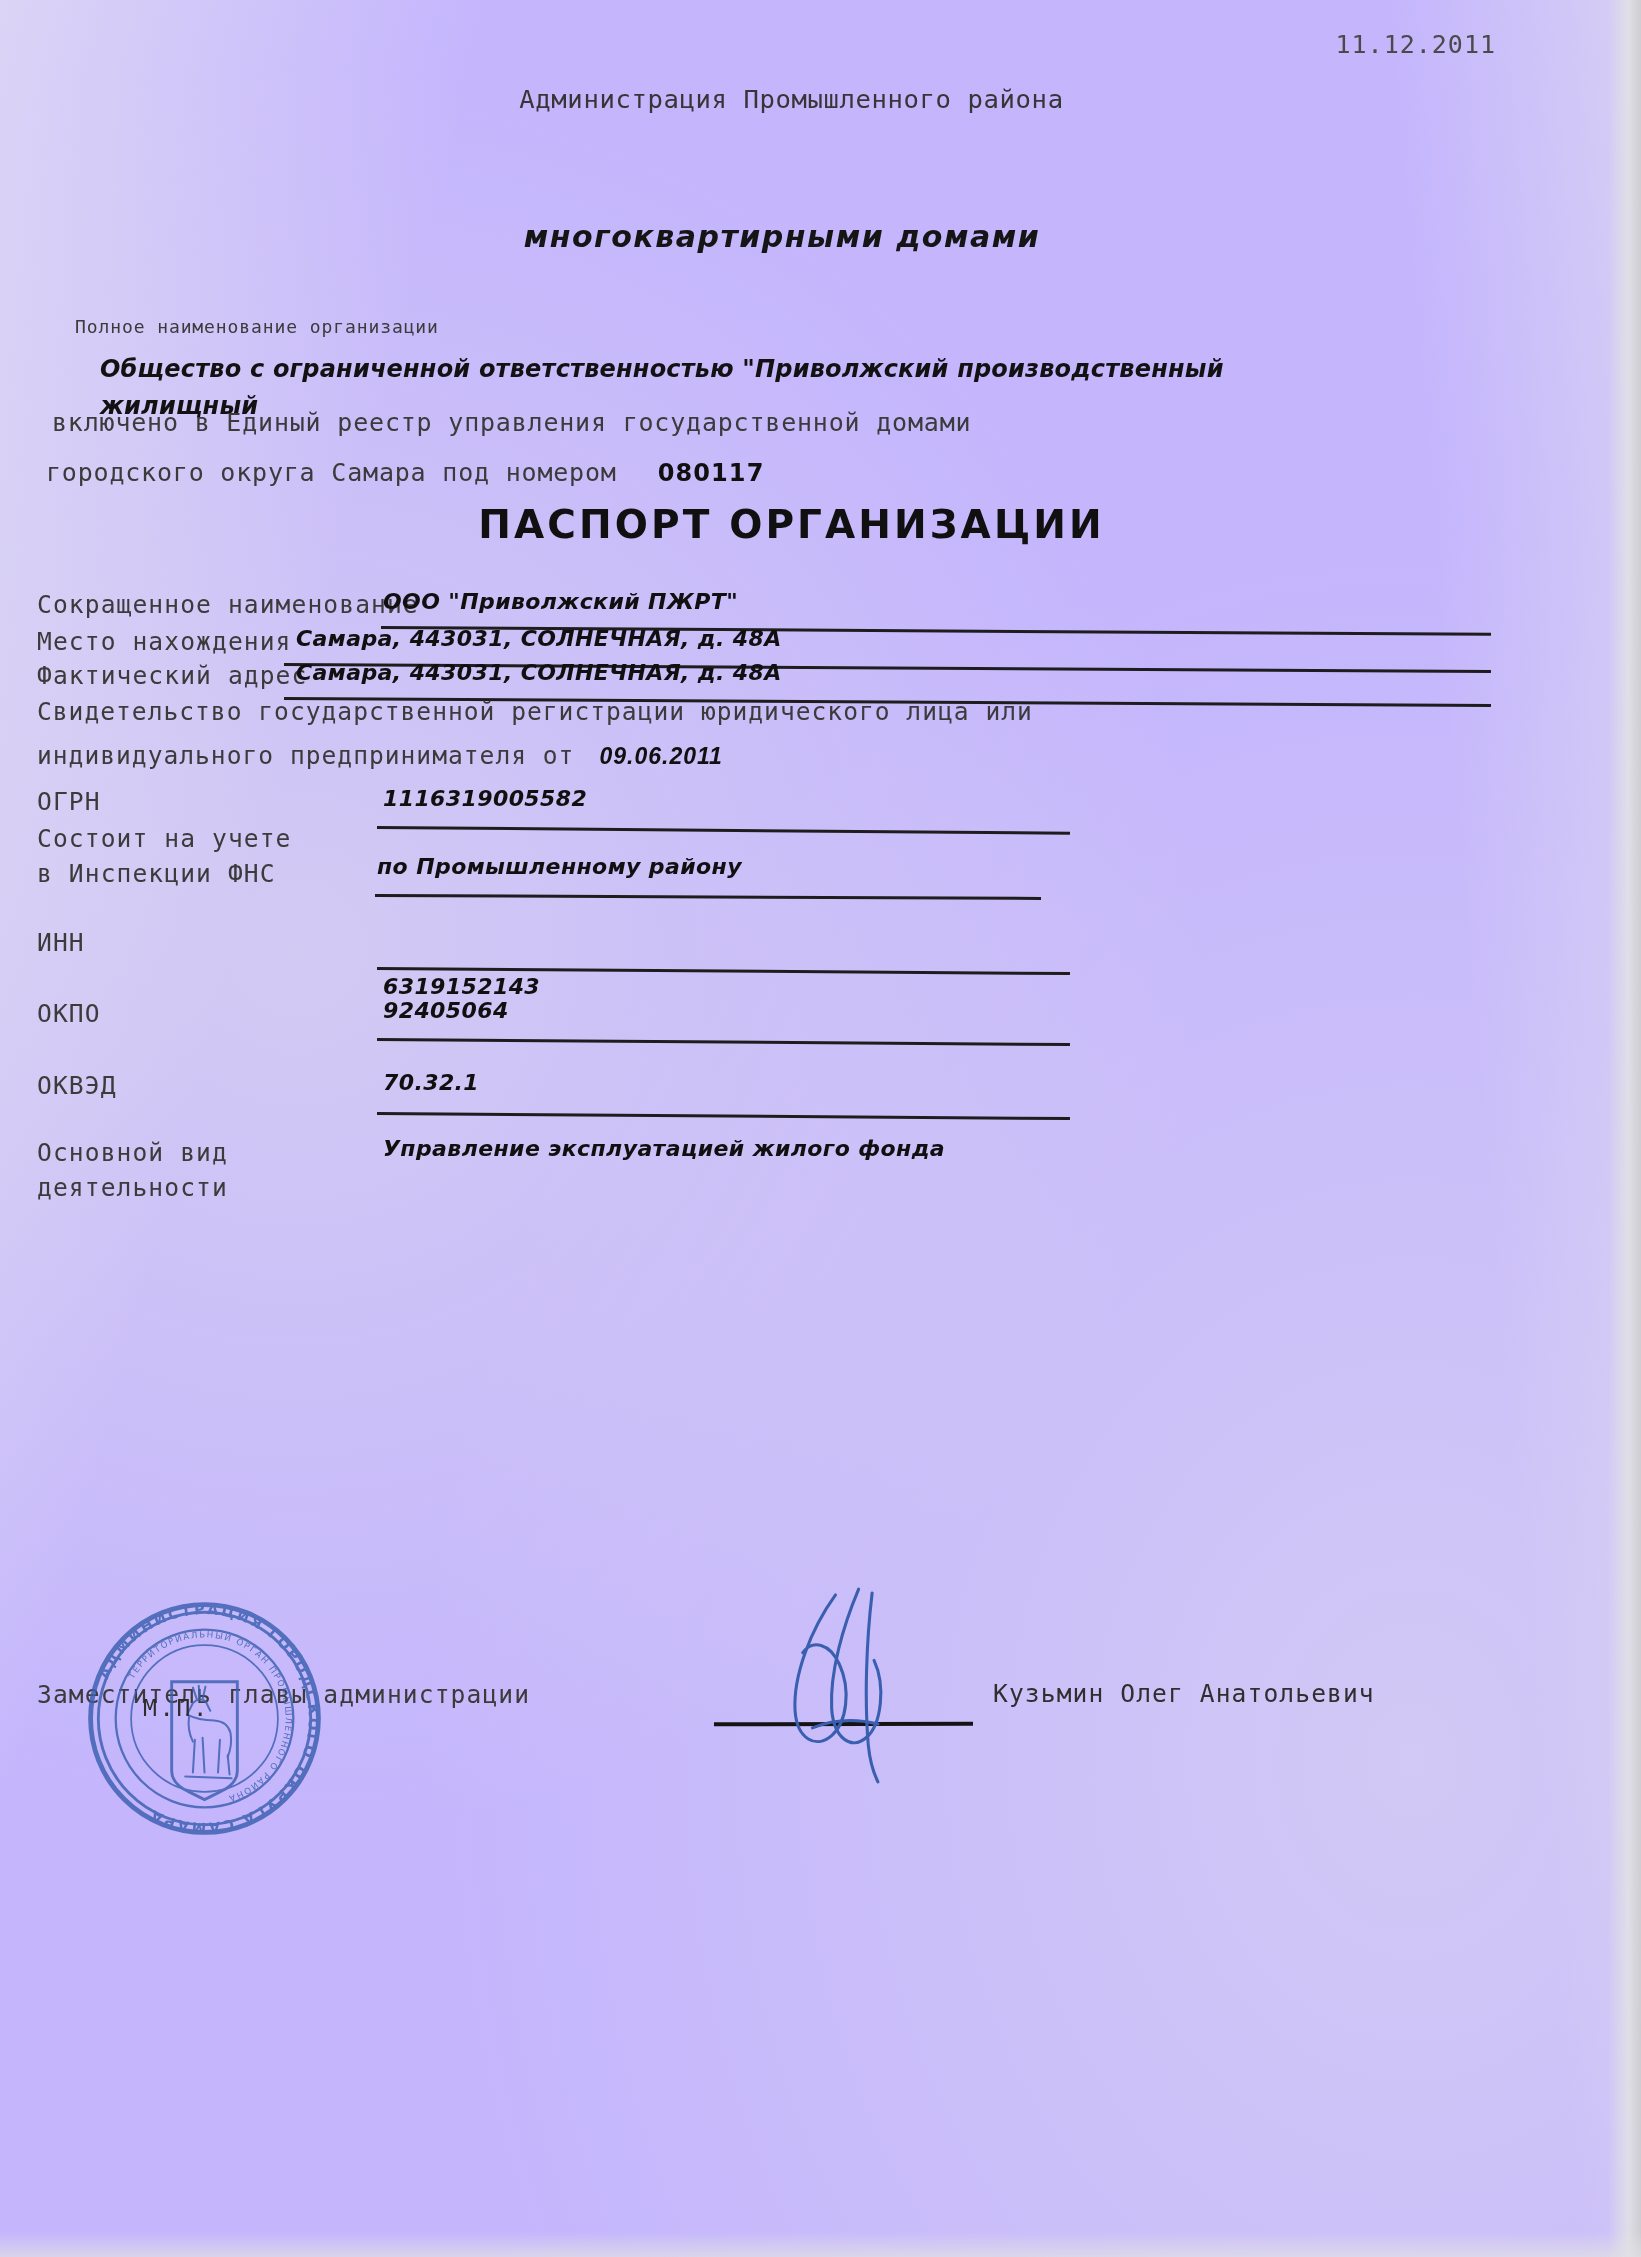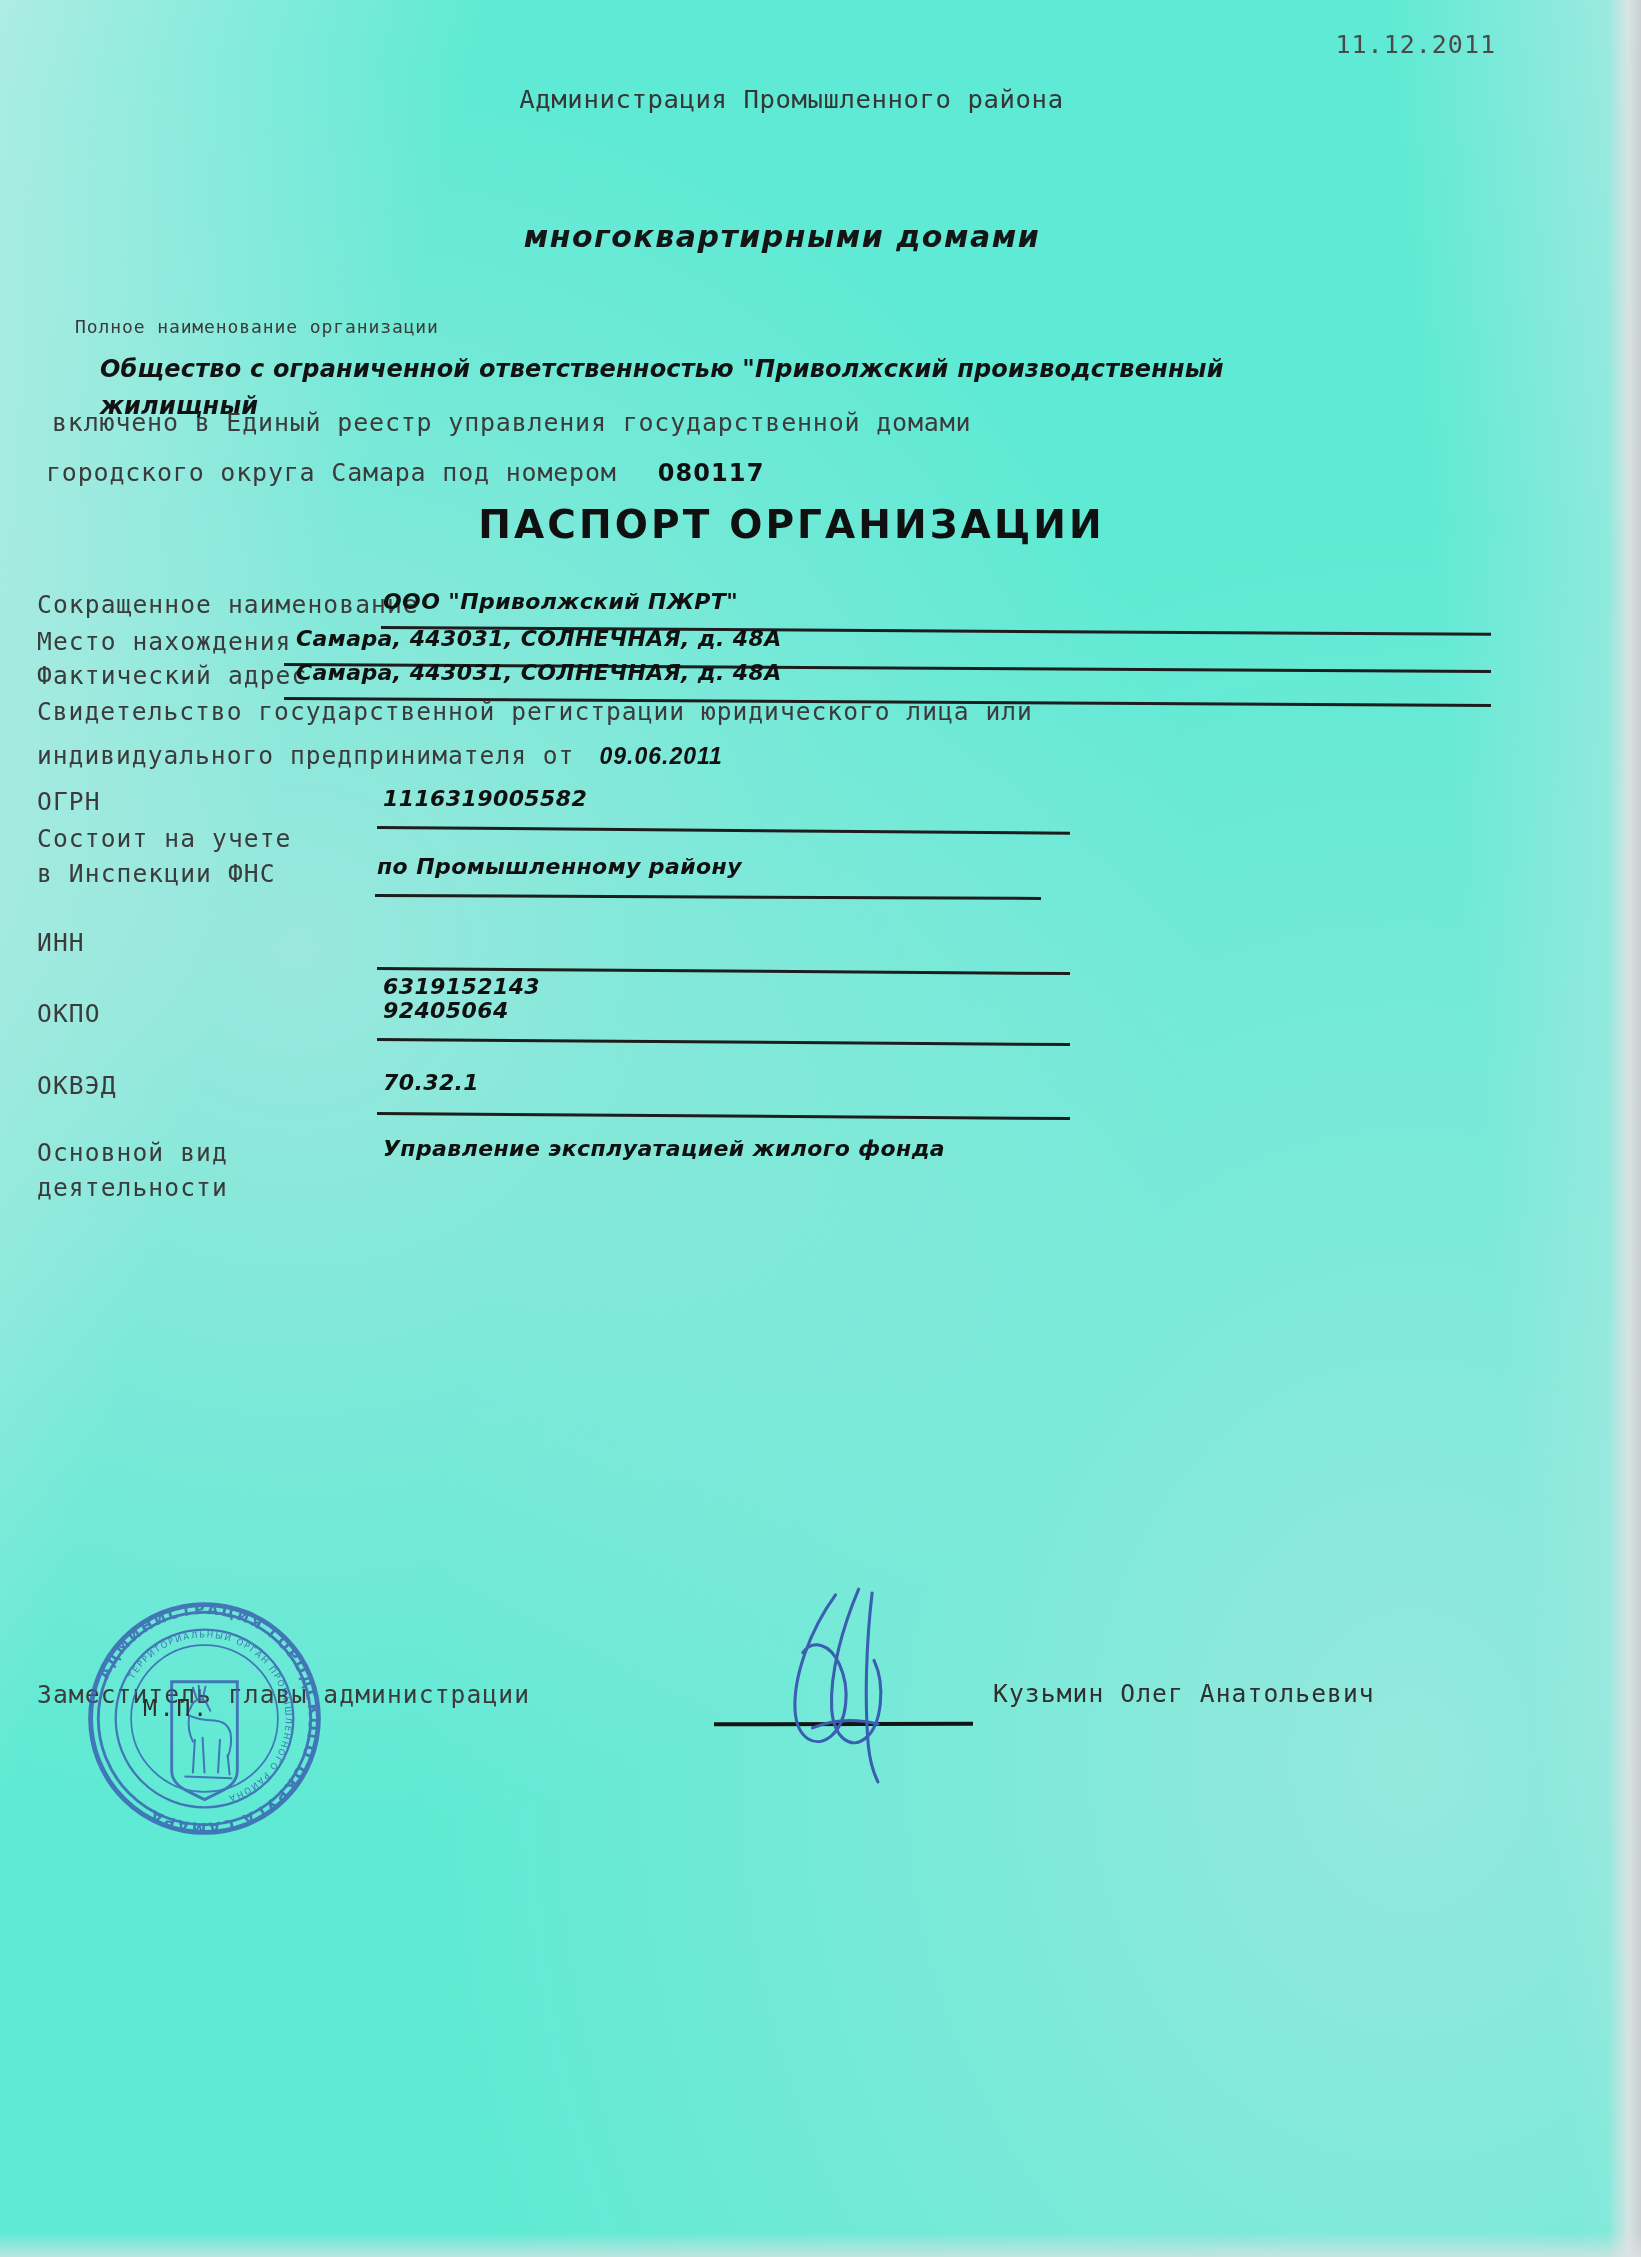--- a/index.html
+++ b/index.html
@@ -4,21 +4,21 @@
 <style>
   html, body {
     margin: 0;
     padding: 0;
     background: #ffffff;
   }
   .page {
     position: relative;
     width: 1641px;
     height: 2257px;
-    background: #5eead4;
+    background: #c4b5fd;
     font-family: "DejaVu Sans Mono", "Liberation Mono", monospace;
     color: #1b1b1b;
     overflow: hidden;
   }
   
   .scan-tint {
     position: absolute;
     inset: 0;
     background:
       linear-gradient(105deg, rgba(238,238,240,0.55) 0%, rgba(255,255,255,0) 22%),

